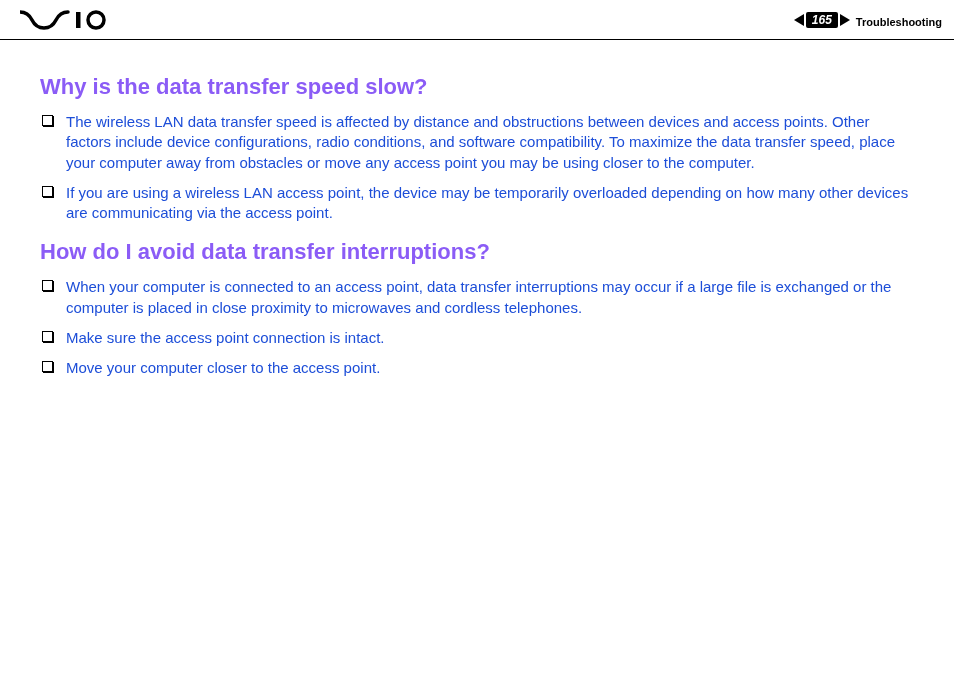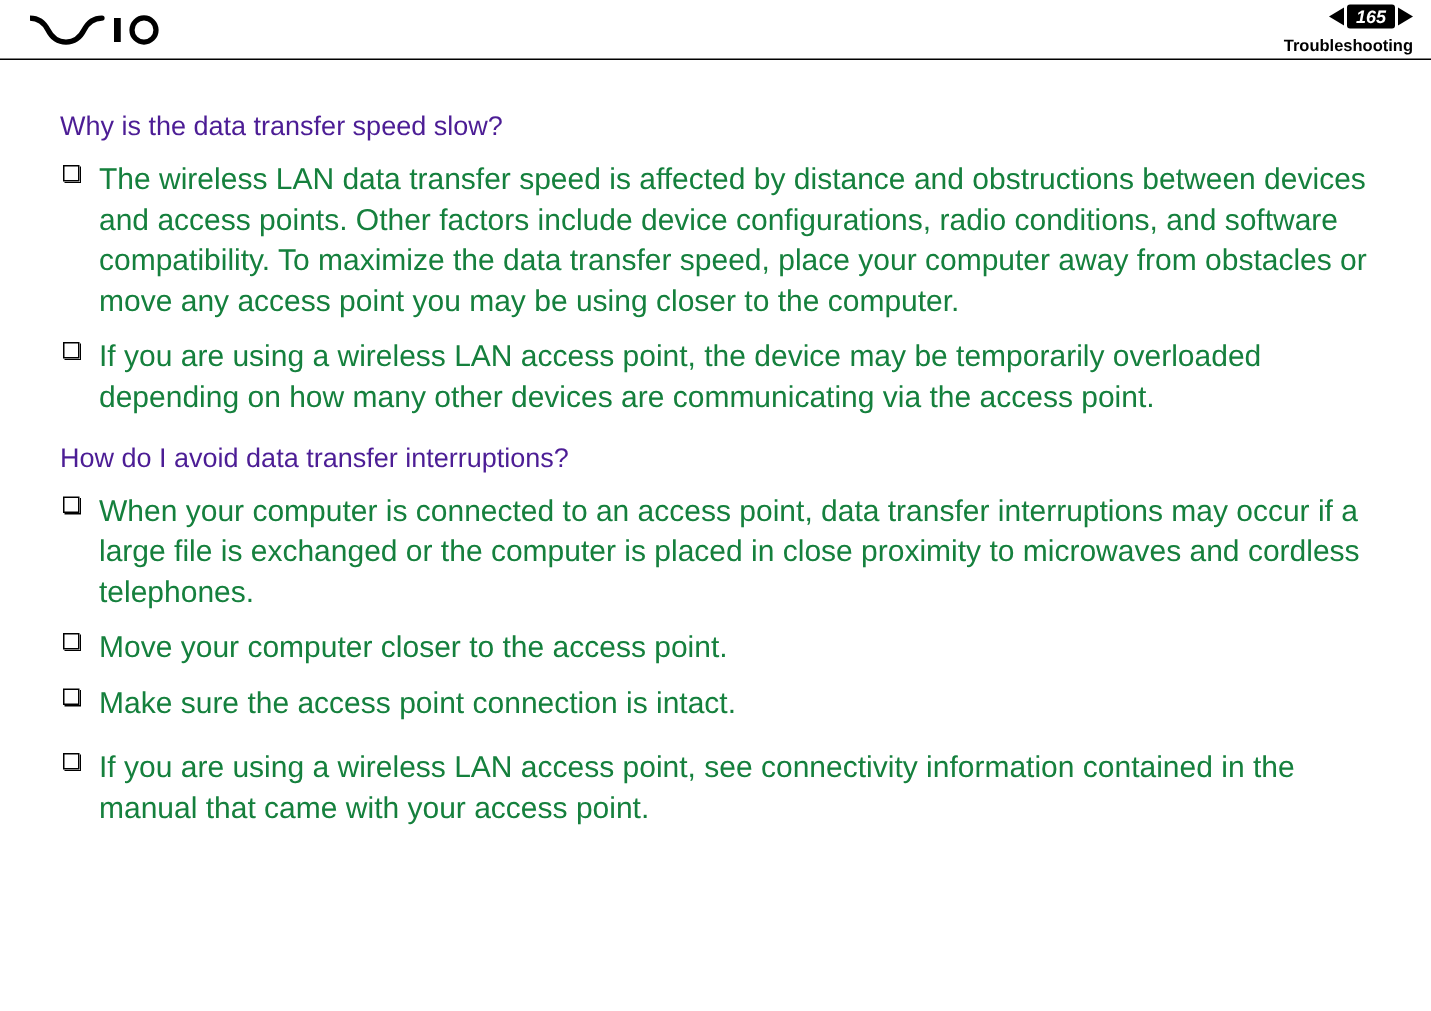--- a/index.html
+++ b/index.html
@@ -20,21 +20,21 @@
     padding: 0 12px 0 20px;
   }
   .logo {
     display: flex;
     align-items: center;
     gap: 2px;
     height: 100%;
   }
   .nav-block {
     display: flex;
-    flex-direction: column;
+    flex-direction: row;
     align-items: flex-end;
     gap: 6px;
   }
   .page-nav {
     display: flex;
     align-items: center;
     gap: 2px;
   }
   .arrow-left, .arrow-right {
     width: 0; height: 0;
@@ -54,37 +54,37 @@
   }
   .section-label {
     font-weight: bold;
     font-size: 11px;
     color: #000;
   }
   .content {
     padding: 28px 40px 20px 40px;
   }
   h2 {
-    color: #4c1d95;
-    font-weight: normal;
-    font-size: 18px;
+    color: #8b5cf6;
+    font-weight: bold;
+    font-size: 22px;
     margin-bottom: 12px;
     margin-top: 6px;
   }
   ul {
     list-style: none;
     margin-bottom: 16px;
   }
   li {
     position: relative;
     padding-left: 26px;
-    font-size: 20px;
+    font-size: 15px;
     line-height: 1.35;
     margin-bottom: 10px;
-    color: #15803d;
+    color: #1d4ed8;
   }
   li::before {
     content: "";
     position: absolute;
     left: 2px;
     top: 3px;
     width: 9px;
     height: 9px;
     border: 1.5px solid #000;
     box-shadow: 1px 1px 0 #000;
@@ -115,21 +115,20 @@
 
   <h2>Why is the data transfer speed slow?</h2>
   <ul>
     <li>The wireless LAN data transfer speed is affected by distance and obstructions between devices and access points. Other factors include device configurations, radio conditions, and software compatibility. To maximize the data transfer speed, place your computer away from obstacles or move any access point you may be using closer to the computer.</li>
     <li>If you are using a wireless LAN access point, the device may be temporarily overloaded depending on how many other devices are communicating via the access point.</li>
   </ul>
 
   <h2>How do I avoid data transfer interruptions?</h2>
   <ul>
     <li>When your computer is connected to an access point, data transfer interruptions may occur if a large file is exchanged or the computer is placed in close proximity to microwaves and cordless telephones.</li>
+    <li>Make sure the access point connection is intact.</li>
     <li>Move your computer closer to the access point.</li>
-    <li>Make sure the access point connection is intact.</li>
   </ul>
 
   <ul>
-    <li>If you are using a wireless LAN access point, see connectivity information contained in the manual that came with your access point.</li>
   </ul>
 
 </div>
 
 </body></html>

